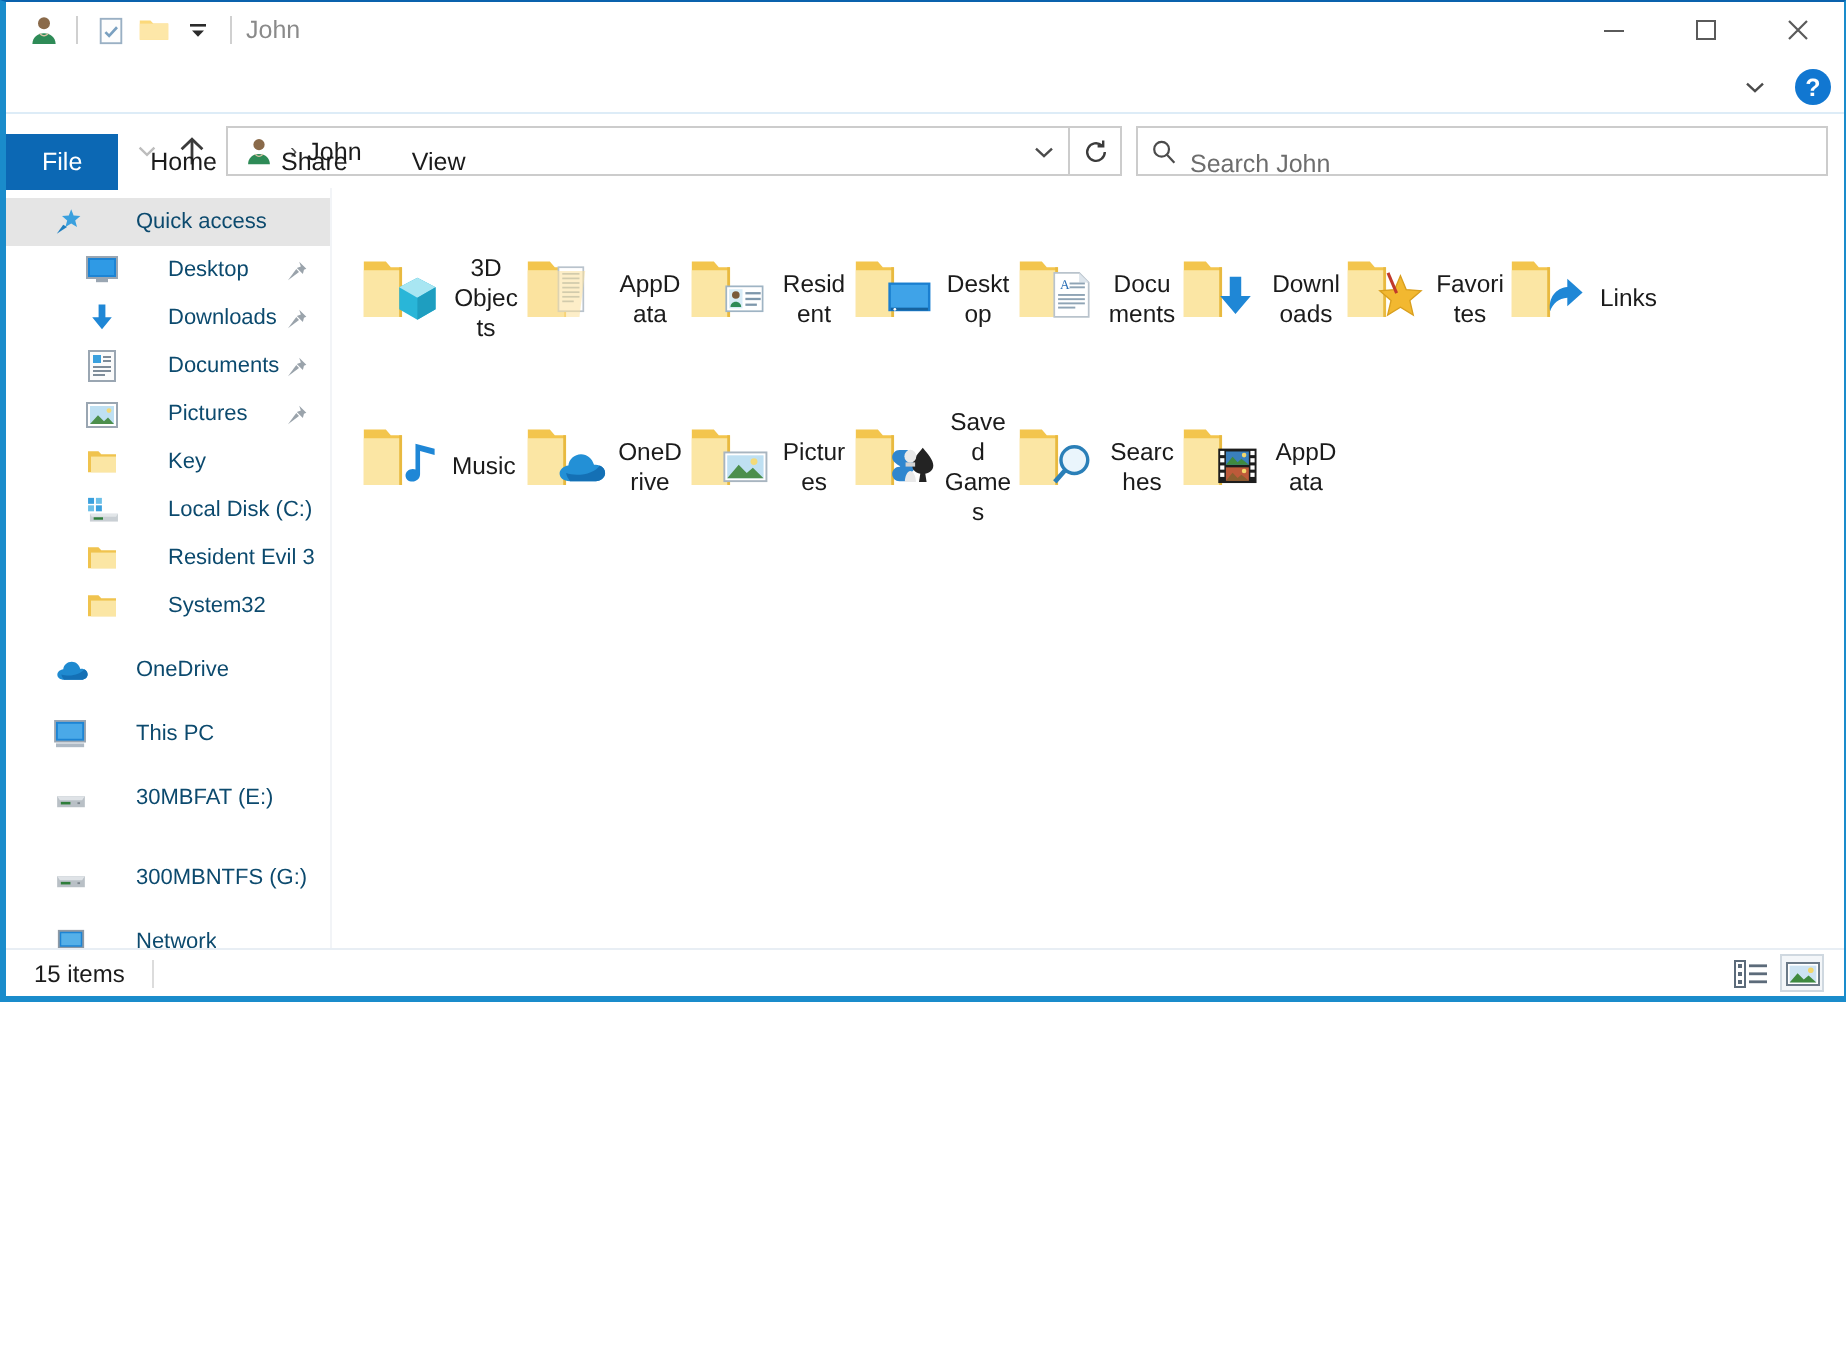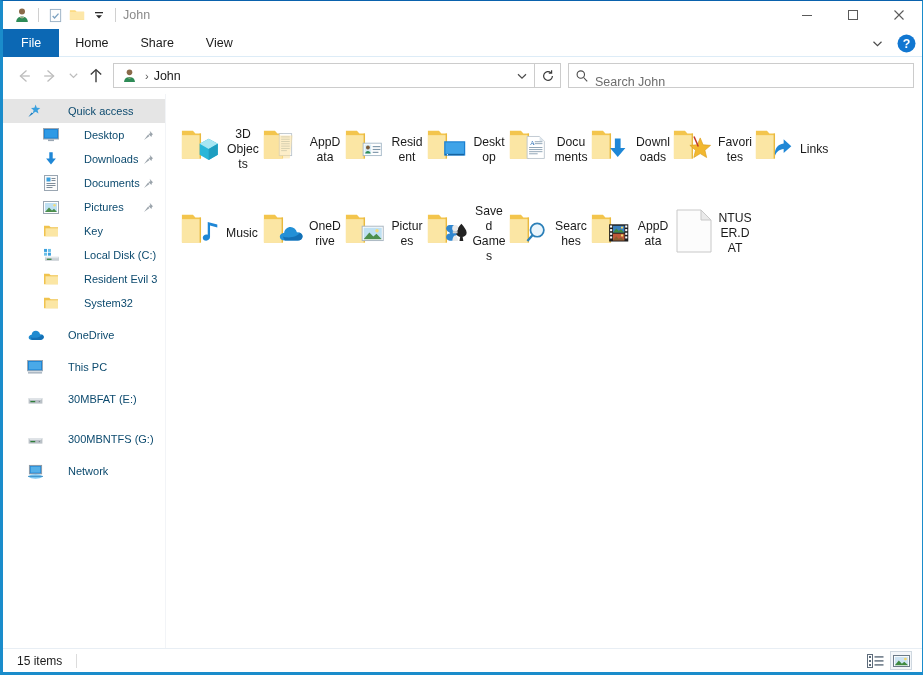--- a/index.html
+++ b/index.html
@@ -8,21 +8,21 @@
     width: 923px;
     height: 675px;
     overflow: hidden;
     background: #ffffff;
     font-family: "Liberation Sans", sans-serif;
   }
 
   #window {
     position: relative;
     width: 923px;
-    height: 675px;
+    height: 501px;
     background: #ffffff;
     border-left: 3px solid #1a8ccb;
     border-right: 1px solid #1a8ccb;
     border-bottom: 3px solid #1a8ccb;
     border-top: 1px solid #0a62ad;
     overflow: hidden;
   }
 
   
   #titlebar {
@@ -71,20 +71,21 @@
     align-items: stretch;
     border-bottom: 1px solid #ddecf7;
   }
   .tab {
     display: flex; align-items: center; justify-content: center;
     font-size: 12.5px;
     color: #1b1b1b;
     padding: 0 16px;
     height: 28px;
     white-space: nowrap;
+    margin-top: 38px;
   }
   .tab.file {
     background: #0c68b4;
     color: #ffffff;
     min-width: 55px;
     padding: 0 18px;
   }
   #ribbon-right {
     position: absolute;
     right: 4px; top: 0;
@@ -840,29 +841,20 @@
                 <rect x="25" y="17.5" width="12" height="7" fill="#3a7fbd"></rect>
                 <path d="M25 24.5l3.5-4.2 2.6 2.8 2-1.8 3.9 3.2z" fill="#3f8a3f"></path>
                 <circle cx="34.5" cy="19.4" r="1.2" fill="#f2d66b"></circle>
                 <rect x="25" y="25.8" width="12" height="7" fill="#bd5a3a"></rect>
                 <path d="M25 32.8l3.5-4.2 2.6 2.8 2-1.8 3.9 3.2z" fill="#8a5f2f"></path>
                 <circle cx="34.5" cy="27.7" r="1.2" fill="#f2d66b"></circle>
               </svg>
             </div>
             <div class="item-label">AppData</div>
           </div>
-          <div class="item">
-            <div class="item-icon">
-              <svg width="40" height="46" viewBox="0 0 40 46">
-                <path d="M3 2h24l10 10v32H3z" fill="#fcfcfc" stroke="#c8c8c8" stroke-width="1"></path>
-                <path d="M27 2l10 10H27z" fill="#eaeaea" stroke="#c8c8c8" stroke-width="1"></path>
-              </svg>
-            </div>
-            <div class="item-label">NTUSER.DAT</div>
-          </div>
         </div>
     </div>
   </div>
 
   <div id="statusbar">
     <span id="status-text">15 items</span>
     <span id="status-divider"></span>
 
     <div id="viewbtns">
       <div class="viewbtn">

